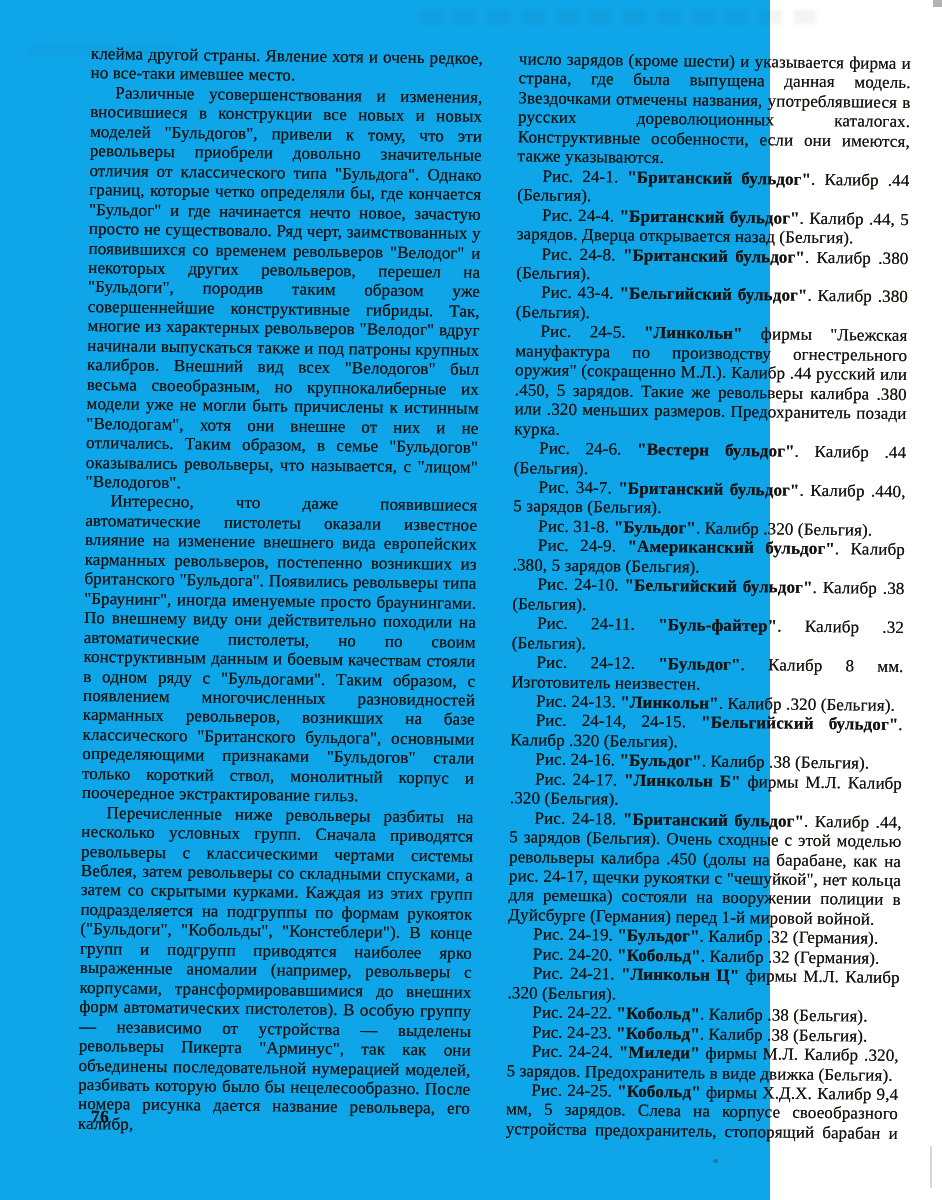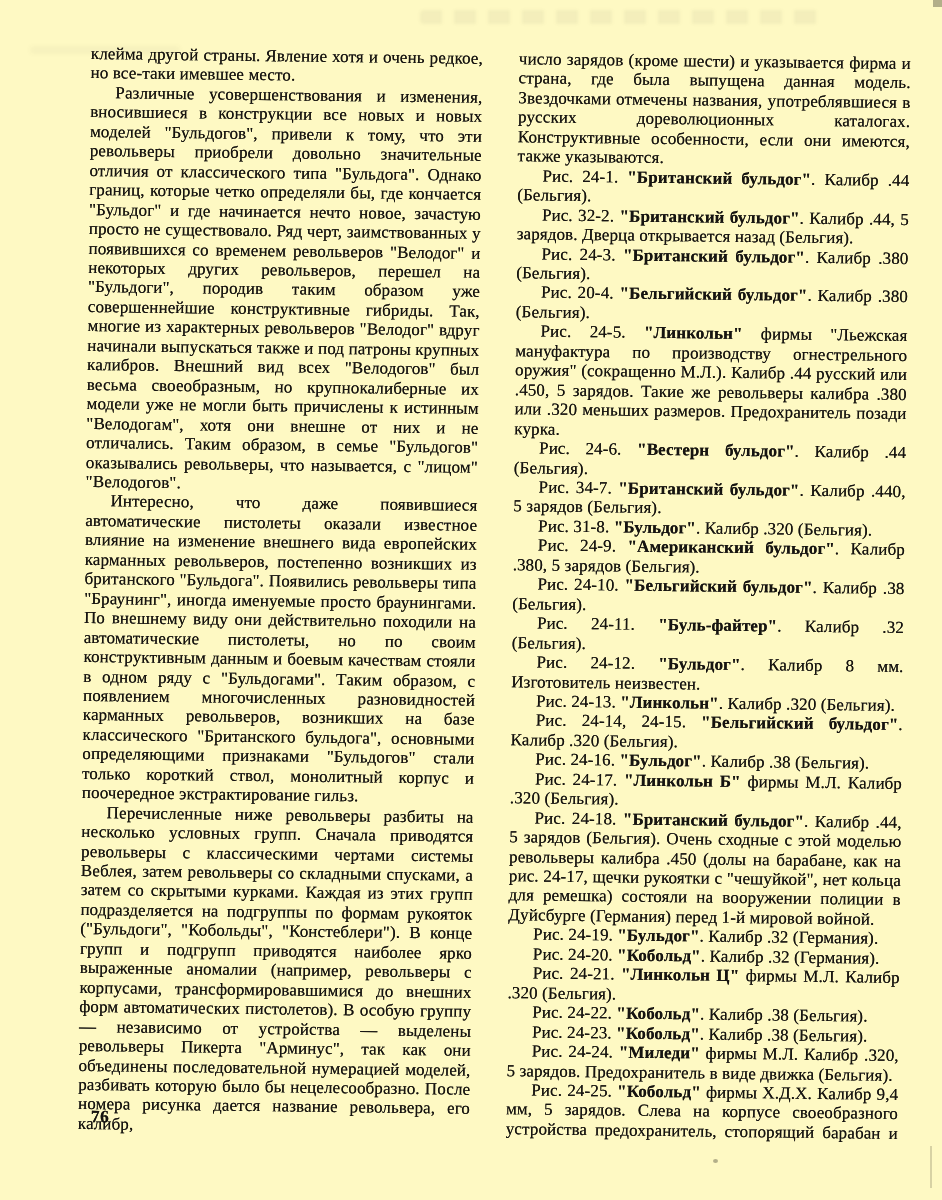--- a/index.html
+++ b/index.html
@@ -9,23 +9,23 @@
   body {
     width: 942px;
     height: 1200px;
     overflow: hidden;
     background: #ffffff;
     font-family: "Liberation Serif", "DejaVu Serif", serif;
   }
   .page {
     position: absolute;
     left: 0; top: 0;
-    width: 942px;
+    width: 770px;
     height: 1200px;
-    background: #fef9c3;
+    background: #0ea5e9;
   }
   
   .text-layer {
     position: absolute;
     left: 0; top: 0;
     width: 942px;
     height: 1200px;
     transform: rotate(0.7deg);
     transform-origin: 80px 1110px;
     color: #161411;
@@ -110,23 +110,23 @@
     <div class="columns">
       <div class="col" id="col-left">
           <p class="para"><span>клейма другой страны. Явление хотя и очень редкое, но все-таки имевшее место.</span></p>
           <p class="para indent"><span>Различные усовершенствования и изменения, вносившиеся в конструкции все новых и новых моделей "Бульдогов", привели к тому, что эти револьверы приобрели довольно значительные отличия от классического типа "Бульдога". Однако границ, которые четко определяли бы, где кончается "Бульдог" и где начинается нечто новое, зачастую просто не существовало. Ряд черт, заимствованных у появившихся со временем револьверов "Велодог" и некоторых других револьверов, перешел на "Бульдоги", породив таким образом уже совершеннейшие конструктивные гибриды. Так, многие из характерных револьверов "Велодог" вдруг начинали выпускаться также и под патроны крупных калибров. Внешний вид всех "Велодогов" был весьма своеобразным, но крупнокалиберные их модели уже не могли быть причислены к истинным "Велодогам", хотя они внешне от них и не отличались. Таким образом, в семье "Бульдогов" оказывались револьверы, что называется, с "лицом" "Велодогов".</span></p>
           <p class="para indent"><span>Интересно, что даже появившиеся автоматические пистолеты оказали известное влияние на изменение внешнего вида европейских карманных револьверов, постепенно возникших из британского "Бульдога". Появились револьверы типа "Браунинг", иногда именуемые просто браунингами. По внешнему виду они действительно походили на автоматические пистолеты, но по своим конструктивным данным и боевым качествам стояли в одном ряду с "Бульдогами". Таким образом, с появлением многочисленных разновидностей карманных револьверов, возникших на базе классического "Британского бульдога", основными определяющими признаками "Бульдогов" стали только короткий ствол, монолитный корпус и поочередное экстрактирование гильз.</span></p>
           <p class="para indent runover"><span>Перечисленные ниже револьверы разбиты на несколько условных групп. Сначала приводятся револьверы с классическими чертами системы Веблея, затем револьверы со складными спусками, а затем со скрытыми курками. Каждая из этих групп подразделяется на подгруппы по формам рукояток ("Бульдоги", "Кобольды", "Констеблери"). В конце групп и подгрупп приводятся наиболее ярко выраженные аномалии (например, револьверы с корпусами, трансформировавшимися до внешних форм автоматических пистолетов). В особую группу — независимо от устройства — выделены револьверы Пикерта "Арминус", так как они объединены последовательной нумерацией моделей, разбивать которую было бы нецелесообразно. После номера рисунка дается название револьвера, его калибр,</span></p>
         </div>
       <div class="col" id="col-right">
           <p class="para"><span>число зарядов (кроме шести) и указывается фирма и страна, где была выпущена данная модель. Звездочками отмечены названия, употреблявшиеся в русских дореволюционных каталогах. Конструктивные особенности, если они имеются, также указываются.</span></p>
           <p class="para indent"><span>Рис. 24-1. </span><span class="bold">"Британский бульдог"</span><span>. Калибр .44 (Бельгия).</span></p>
-          <p class="para indent"><span>Рис. 32-2. </span><span class="bold">"Британский бульдог"</span><span>. Калибр .44, 5 зарядов. Дверца открывается назад (Бельгия).</span></p>
-          <p class="para indent"><span>Рис. 24-3. </span><span class="bold">"Британский бульдог"</span><span>. Калибр .380 (Бельгия).</span></p>
-          <p class="para indent"><span>Рис. 20-4. </span><span class="bold">"Бельгийский бульдог"</span><span>. Калибр .380 (Бельгия).</span></p>
+          <p class="para indent"><span>Рис. 24-4. </span><span class="bold">"Британский бульдог"</span><span>. Калибр .44, 5 зарядов. Дверца открывается назад (Бельгия).</span></p>
+          <p class="para indent"><span>Рис. 24-8. </span><span class="bold">"Британский бульдог"</span><span>. Калибр .380 (Бельгия).</span></p>
+          <p class="para indent"><span>Рис. 43-4. </span><span class="bold">"Бельгийский бульдог"</span><span>. Калибр .380 (Бельгия).</span></p>
           <p class="para indent"><span>Рис. 24-5. </span><span class="bold">"Линкольн"</span><span> фирмы "Льежская мануфактура по производству огнестрельного оружия" (сокращенно М.Л.). Калибр .44 русский или .450, 5 зарядов. Такие же револьверы калибра .380 или .320 меньших размеров. Предохранитель позади курка.</span></p>
           <p class="para indent"><span>Рис. 24-6. </span><span class="bold">"Вестерн бульдог"</span><span>. Калибр .44 (Бельгия).</span></p>
           <p class="para indent"><span>Рис. 34-7. </span><span class="bold">"Британский бульдог"</span><span>. Калибр .440, 5 зарядов (Бельгия).</span></p>
           <p class="para indent"><span>Рис. 31-8. </span><span class="bold">"Бульдог"</span><span>. Калибр .320 (Бельгия).</span></p>
           <p class="para indent"><span>Рис. 24-9. </span><span class="bold">"Американский бульдог"</span><span>. Калибр .380, 5 зарядов (Бельгия).</span></p>
           <p class="para indent"><span>Рис. 24-10. </span><span class="bold">"Бельгийский бульдог"</span><span>. Калибр .38 (Бельгия).</span></p>
           <p class="para indent"><span>Рис. 24-11. </span><span class="bold">"Буль-файтер"</span><span>. Калибр .32 (Бельгия).</span></p>
           <p class="para indent"><span>Рис. 24-12. </span><span class="bold">"Бульдог"</span><span>. Калибр 8 мм. Изготовитель неизвестен.</span></p>
           <p class="para indent"><span>Рис. 24-13. </span><span class="bold">"Линкольн"</span><span>. Калибр .320 (Бельгия).</span></p>
           <p class="para indent"><span>Рис. 24-14, 24-15. </span><span class="bold">"Бельгийский бульдог"</span><span>. Калибр .320 (Бельгия).</span></p>

